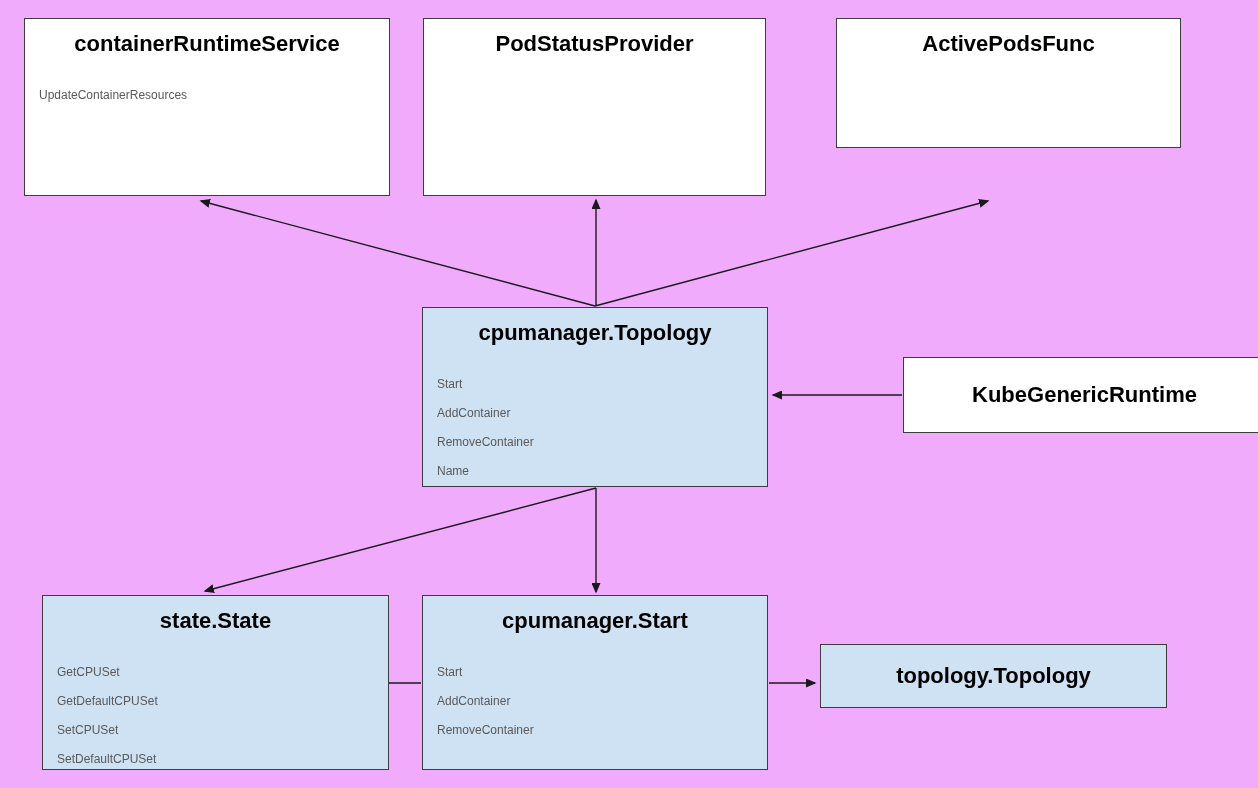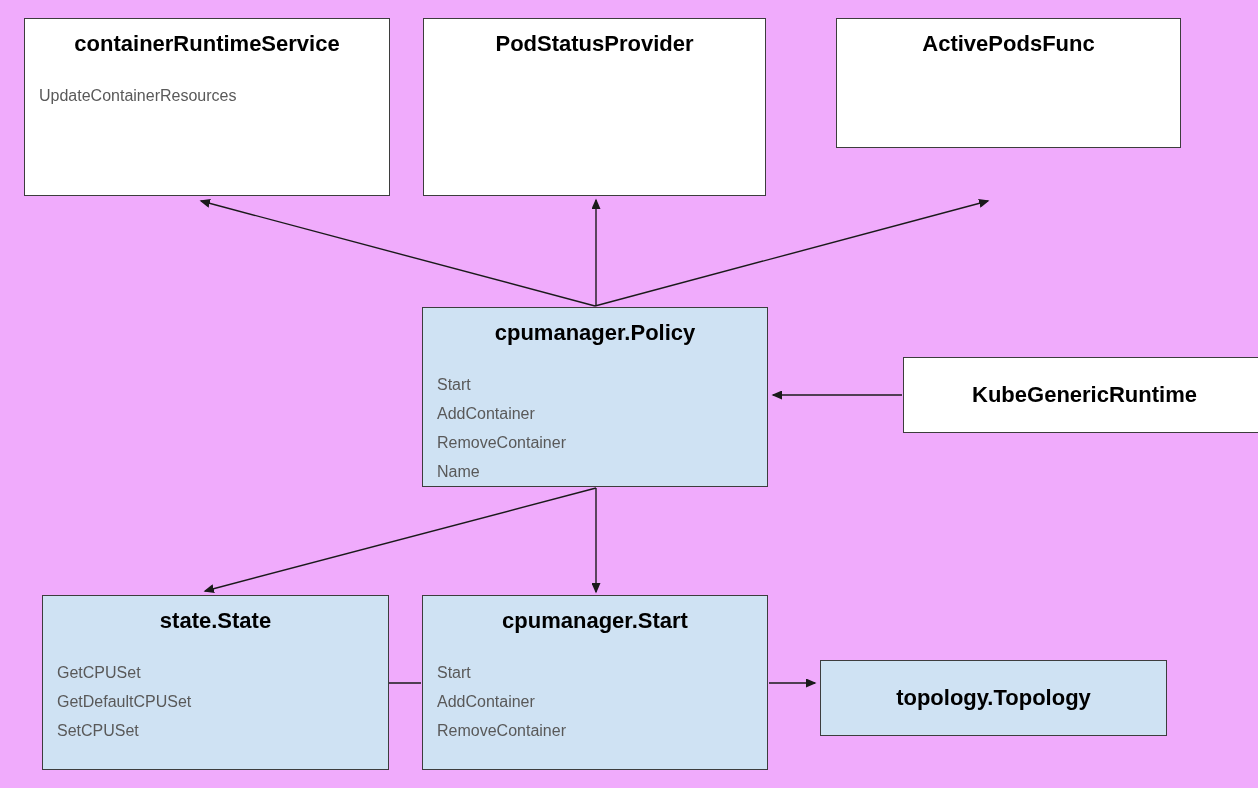--- a/index.html
+++ b/index.html
@@ -31,21 +31,21 @@
     color: #000000;
     text-align: center;
     padding-top: 12px;
     white-space: nowrap;
   }
   .node.slim { display: flex; align-items: center; justify-content: center; }
   .node.slim .node-title { padding-top: 0; }
   .node-methods {
     margin-top: 24px;
     padding-left: 14px;
-    font-size: 16px;
+    font-size: 12px;
     line-height: 29px;
     color: #595959;
     white-space: nowrap;
   }
 </style>
 </head>
 <body>
 
 <div class="stage">
 
@@ -74,48 +74,49 @@
 
   <div class="node" style="left:423px; top:18px; width:343px; height:178px;">
     <div class="node-title">PodStatusProvider</div>
   </div>
 
   <div class="node" style="left:836px; top:18px; width:345px; height:130px;">
     <div class="node-title">ActivePodsFunc</div>
   </div>
 
   <div class="node highlight" style="left:422px; top:307px; width:346px; height:180px;">
-    <div class="node-title">cpumanager.Policy</div>
+    <div class="node-title">cpumanager.Topology</div>
     <div class="node-methods">
       <div>Start</div>
       <div>AddContainer</div>
       <div>RemoveContainer</div>
       <div>Name</div>
     </div>
   </div>
 
   <div class="node slim" style="left:903px; top:357px; width:363px; height:76px;">
     <div class="node-title">KubeGenericRuntime</div>
   </div>
 
   <div class="node highlight" style="left:24px; top:595px; width:347px; height:175px;margin-left:18px;">
     <div class="node-title">state.State</div>
     <div class="node-methods">
       <div>GetCPUSet</div>
       <div>GetDefaultCPUSet</div>
       <div>SetCPUSet</div>
+      <div>SetDefaultCPUSet</div>
     </div>
   </div>
 
   <div class="node highlight" style="left:422px; top:595px; width:346px; height:175px;">
     <div class="node-title">cpumanager.Start</div>
     <div class="node-methods">
       <div>Start</div>
       <div>AddContainer</div>
       <div>RemoveContainer</div>
     </div>
   </div>
 
-  <div class="node highlight slim" style="left:820px; top:644px; width:347px; height:76px;margin-top:16px;">
+  <div class="node highlight slim" style="left:820px; top:644px; width:347px; height:64px;">
     <div class="node-title">topology.Topology</div>
   </div>
 
 </div>
 
 </body></html>

